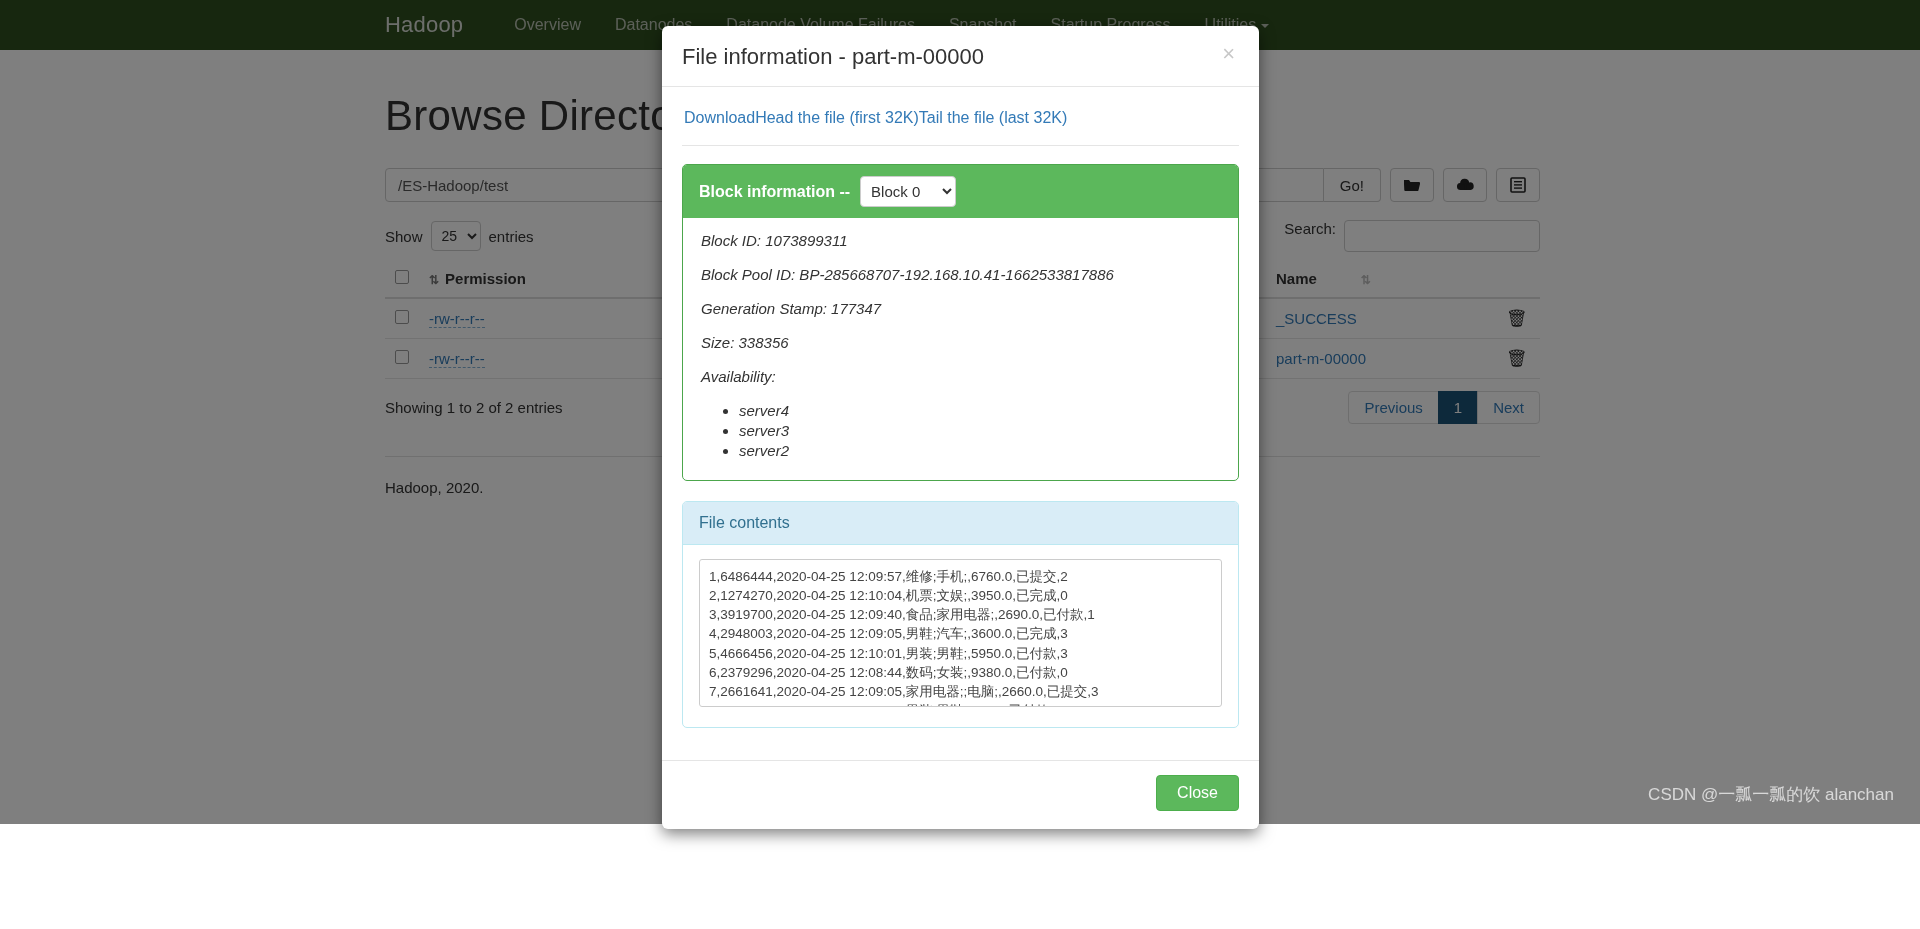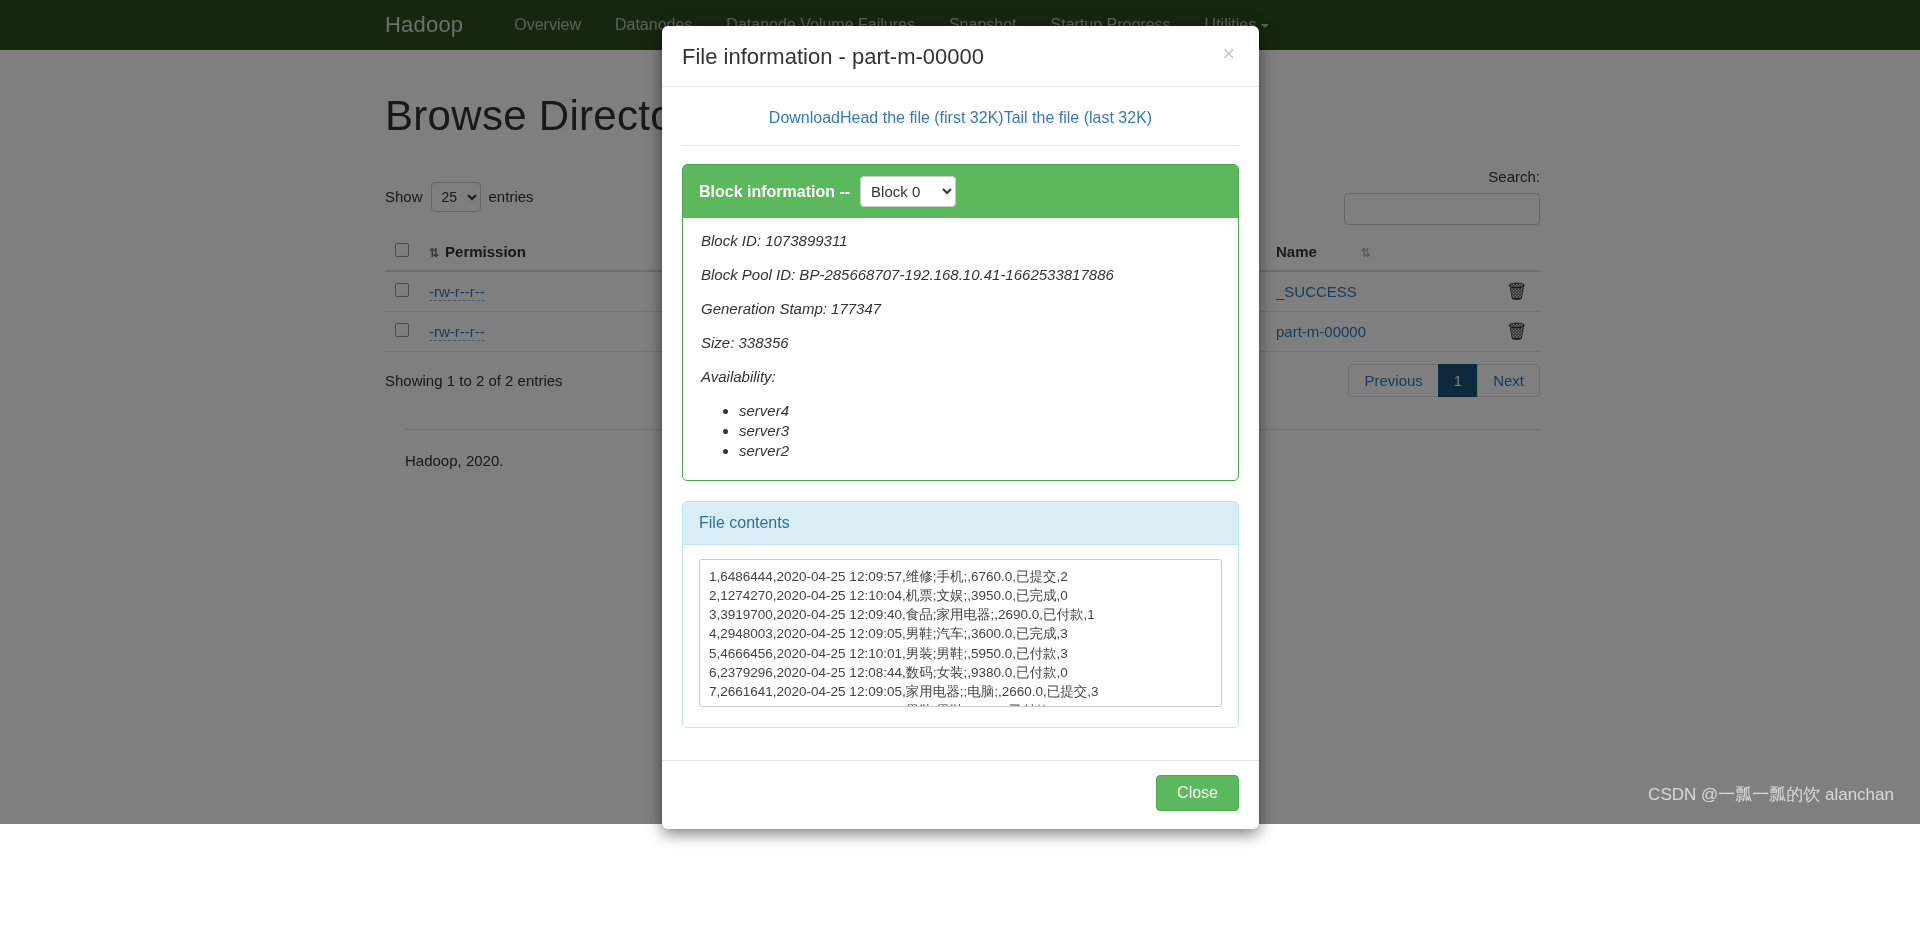--- a/index.html
+++ b/index.html
@@ -54,21 +54,21 @@
     border-radius: 4px; background: #fff; display: flex; align-items: center;
     justify-content: center; cursor: pointer; color: #222;
   }
 
   .table-controls { display: flex; justify-content: space-between; align-items: center; margin: 6px 0 10px; }
   .show-entries { font-size: 15px; color: #333; display: flex; align-items: center; gap: 8px; }
   .mini-select {
     height: 30px; border: 1px solid #ccc; border-radius: 4px; background: #fff;
     font-size: 14px; padding: 2px 6px; color: #333;
   }
-  .search-box { font-size: 15px; color: #333; display: flex; align-items: flex-end; gap: 8px; flex-direction: column; }
+  .search-box { font-size: 15px; color: #333; display: flex; align-items: flex-start; gap: 8px; }
   .search-input { height: 32px; width: 196px; border: 1px solid #ccc; border-radius: 4px; padding: 4px 8px; }
 
   table.files { width: 100%; border-collapse: collapse; font-size: 15px; }
   table.files th {
     text-align: left; font-weight: bold; color: #333; padding: 8px 10px 10px 10px;
     border-bottom: 2px solid #ddd; white-space: nowrap; margin-top: 32px;
   }
   table.files td {
     padding: 9px 10px; border-bottom: 1px solid #e4e4e4; color: #333; white-space: nowrap;
   }
@@ -83,41 +83,41 @@
   .info-text { font-size: 15px; color: #333; }
   .pager { display: flex; }
   .pager > div {
     border: 1px solid #ddd; padding: 7px 15px; font-size: 15px; color: #337ab7;
     background: #fff; cursor: pointer; margin-left: -1px;
   }
   .pager > div.active { background: #1b5276; border-color: #1b5276; color: #fff; }
   .pager > div:first-child { border-radius: 4px 0 0 4px; margin-left: 12px; }
   .pager > div:last-child { border-radius: 0 4px 4px 0; }
 
-  .footer-line { border-top: 1px solid #e0e0e0; margin-top: 32px; padding-top: 22px; font-size: 15px; color: #333; margin-left: 20px; }
+  .footer-line { border-top: 1px solid #e0e0e0; margin-top: 32px; padding-top: 22px; font-size: 15px; color: #333; }
 
   
   .backdrop {
     position: absolute; inset: 0; background: rgba(0,0,0,0.5); z-index: 50;
   }
   .modal {
     position: absolute; z-index: 60; left: 662px; top: 26px; width: 597px;
     background: #fff; border-radius: 6px; box-shadow: 0 5px 15px rgba(0,0,0,.5);
   }
   .modal-header {
     padding: 18px 20px 16px 20px; border-bottom: 1px solid #e5e5e5; position: relative;
   }
   .modal-title { font-size: 22px; font-weight: 400; color: #333; }
   .modal-close {
     position: absolute; right: 18px; top: 16px; font-size: 22px; color: #9a9a9a;
     background: none; border: none; cursor: pointer; line-height: 1; opacity:.55;
   }
   .modal-body { padding: 16px 20px 12px 20px; }
   .link-row {
-    display: flex; justify-content: center; align-items: center;
+    display: flex; justify-content: flex-start; align-items: center;
     padding: 6px 2px 18px 2px; border-bottom: 1px solid #e5e5e5; margin-bottom: 18px;
   }
   .link-row a { color: #337ab7; text-decoration: none; font-size: 16px; }
 
   .panel { border: 1px solid #dcdcdc; border-radius: 5px; overflow: hidden; margin-bottom: 20px; }
   .panel.green { border-color: #4ca64c; }
   .panel-head-green {
     background: #5cb85c; color: #fff; padding: 11px 16px; display: flex; align-items: center; gap: 10px;
     font-weight: bold; font-size: 16px;
   }
@@ -167,20 +167,45 @@
     <a class="navlink">Snapshot</a>
     <a class="navlink">Startup Progress</a>
     <a class="navlink"><span>Utilities</span><span class="caret-d"></span></a>
   </div>
 
   <div class="page-body">
     <div class="container">
 
       <h1 class="page-title">Browse Directory</h1>
 
+      <div class="path-row">
+        <input class="path-input" value="/ES-Hadoop/test" style="">
+        <button class="go-btn">Go!</button>
+        <div class="icon-btn">
+          <svg width="18" height="16" viewBox="0 0 18 16">
+            <path d="M1 3h5l1.4 2H16a1 1 0 0 1 1 1v1H1z" fill="#222"></path>
+            <path d="M1 7h16l-1.6 6.5a1 1 0 0 1-1 .5H2.3a1 1 0 0 1-1-.8z" fill="#222"></path>
+          </svg>
+        </div>
+        <div class="icon-btn">
+          <svg width="19" height="16" viewBox="0 0 19 16">
+            <path d="M4.5 13a3.5 3.5 0 0 1-.4-6.98A4.6 4.6 0 0 1 13.2 5.4 3.4 3.4 0 0 1 14.5 13z" fill="#222"></path>
+            <path d="M9.5 3.6l3 3.6h-6z" fill="#222"></path>
+            <rect x="8.1" y="6.4" width="2.8" height="6" fill="#222"></rect>
+          </svg>
+        </div>
+        <div class="icon-btn">
+          <svg width="16" height="16" viewBox="0 0 16 16">
+            <rect x="1" y="1" width="14" height="14" rx="1" fill="none" stroke="#222" stroke-width="1.6"></rect>
+            <rect x="4" y="4" width="8" height="1.4" fill="#222"></rect>
+            <rect x="4" y="7.2" width="8" height="1.4" fill="#222"></rect>
+            <rect x="4" y="10.4" width="8" height="1.4" fill="#222"></rect>
+          </svg>
+        </div>
+      </div>
 
       <div class="table-controls">
         <div class="show-entries">
           <span>Show</span>
           <select class="mini-select">
             <option>25</option>
           </select>
           <span>entries</span>
         </div>
         <div class="search-box">

